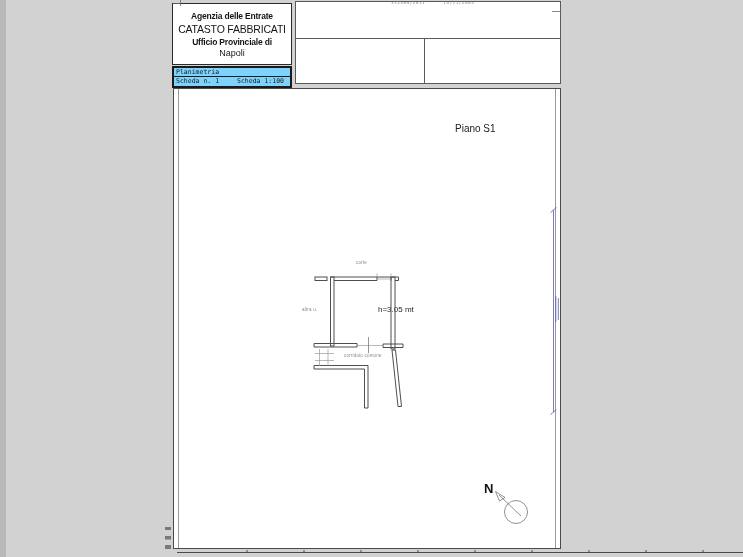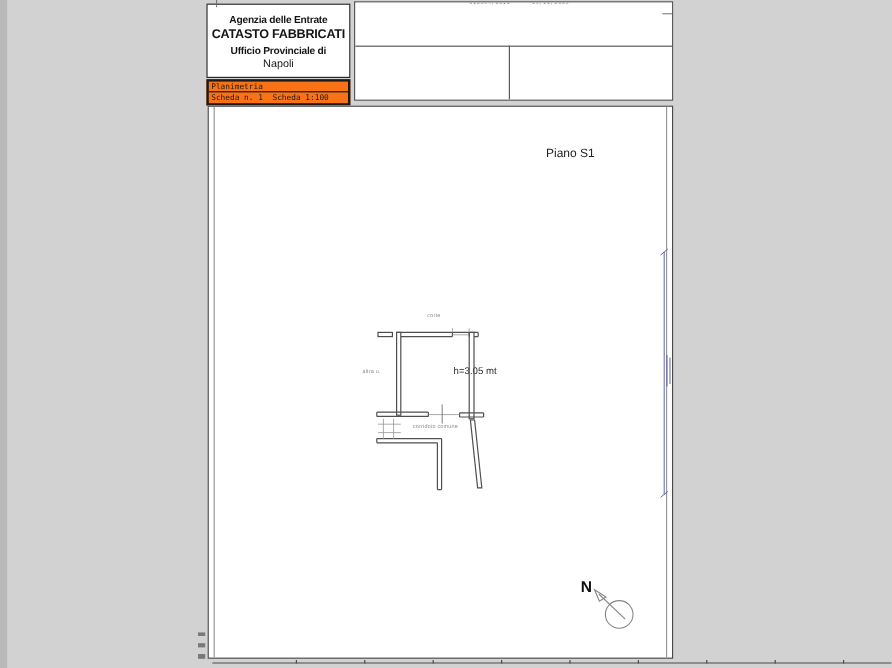--- a/index.html
+++ b/index.html
@@ -10,28 +10,28 @@
     -webkit-font-smoothing:antialiased;
   }
   *{box-sizing:border-box;}
   .abs{position:absolute;}
 
   .left-strip{left:0;top:0;width:6px;height:557px;background:#b9b9b9;}
 
   
   .agency-box{left:172px;top:3px;width:120px;height:62px;background:#fff;border:1.5px solid #2a2a2a;text-align:center;color:#151515;}
   .agency-box .l1{margin-top:7px;font-size:8.5px;font-weight:bold;letter-spacing:-0.2px;}
-  .agency-box .l2{margin-top:2px;font-size:10.5px;font-weight:bold;letter-spacing:-0.2px;}
+  .agency-box .l2{margin-top:2px;font-size:10.5px;font-weight:normal;letter-spacing:-0.2px;}
   .agency-box .l3{margin-top:2px;font-size:8.5px;font-weight:bold;letter-spacing:-0.2px;}
   .agency-box .l4{margin-top:1px;font-size:9px;font-weight:normal;}
 
   
-  .info-box{left:172px;top:66px;width:120px;height:22px;background:#f97316;border:2px solid #1a1a1a;font-family:"DejaVu Sans Mono", monospace;color:#1a1a1a;}
+  .info-box{left:172px;top:66px;width:120px;height:22px;background:#7dd3fc;border:2px solid #1a1a1a;font-family:"DejaVu Sans Mono", monospace;color:#1a1a1a;}
   .info-box .row1{height:9px;line-height:9px;border-bottom:1.5px solid #1a1a1a;font-size:6.5px;padding-left:2px;}
-  .info-box .row2{height:9px;line-height:9px;font-size:6.5px;display:flex;justify-content:space-between;padding:0 16px 0 2px;text-align:right;}
+  .info-box .row2{height:9px;line-height:9px;font-size:6.5px;display:flex;justify-content:space-between;padding:0 6px 0 2px;text-align:right;}
 
   
   .stamp-box{left:295px;top:1px;width:266px;height:83px;background:#fff;border:1px solid #5a5a5a;overflow:hidden;}
   .stamp-box .div-h{position:absolute;left:0;right:0;top:36px;height:1px;background:#5a5a5a;}
   .stamp-box .div-v{position:absolute;left:128px;top:36px;bottom:0;width:1px;background:#5a5a5a;}
   .protocol{position:absolute;left:95px;top:-2px;white-space:nowrap;font-family:"DejaVu Sans Mono", monospace;font-size:4.5px;color:#8a8a8a;letter-spacing:0.4px;}
   .protocol span{margin-right:18px;}
 
   
   .frame{left:173px;top:88px;width:388px;height:461px;background:#fff;border:1px solid #4a4a4a;}

